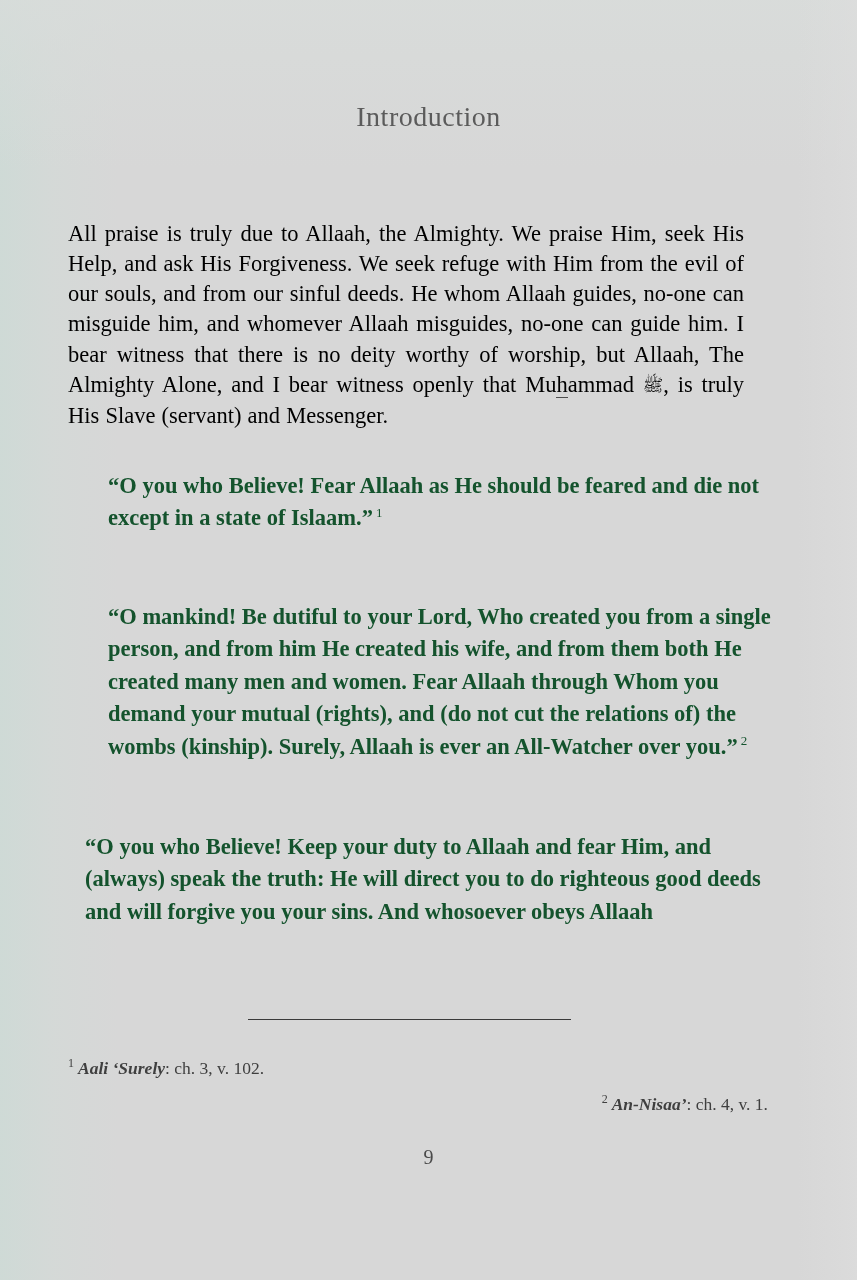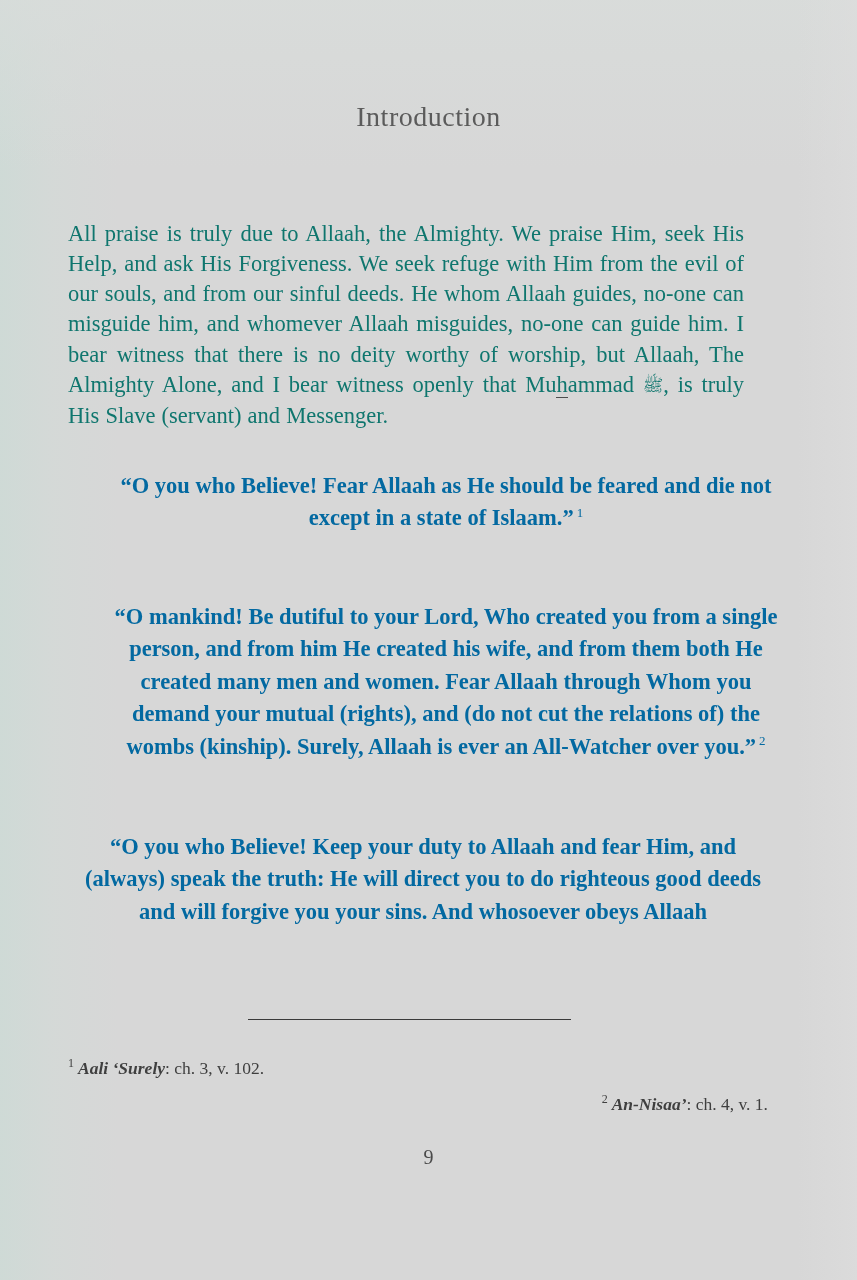--- a/index.html
+++ b/index.html
@@ -64,42 +64,41 @@
 
   .body-para {
     position: absolute;
     top: 196px;
     left: 68px;
     width: 676px;
     font-size: 22.5px;
     line-height: 30.3px;
     text-align: justify;
     text-align-last: left;
-    color: #0f766e;
+    color: #000000;
     word-spacing: 0.5px;
   }
   .body-para .underdot {
     border-bottom: 1px solid #4d4d4d;
     padding-bottom: 0px;
   }
   .saw-glyph {
     font-size: 17px;
     vertical-align: 1px;
     letter-spacing: 0;
   }
 
   .quote {
     position: absolute;
     left: 68px;
     width: 676px;
-    text-align: center;
     font-weight: bold;
     font-size: 22.5px;
     line-height: 32.5px;
-    color: #0369a1;
+    color: #14532d;
     font-family: Liberation Serif, serif;
   }
   .quote-1 { top: 447px; }
   .quote-2 { top: 578px; }
   .quote-3 { top: 808px; margin-left: 17px; }
 
   .fn-ref {
     font-size: 13px;
     vertical-align: super;
     font-weight: normal;

